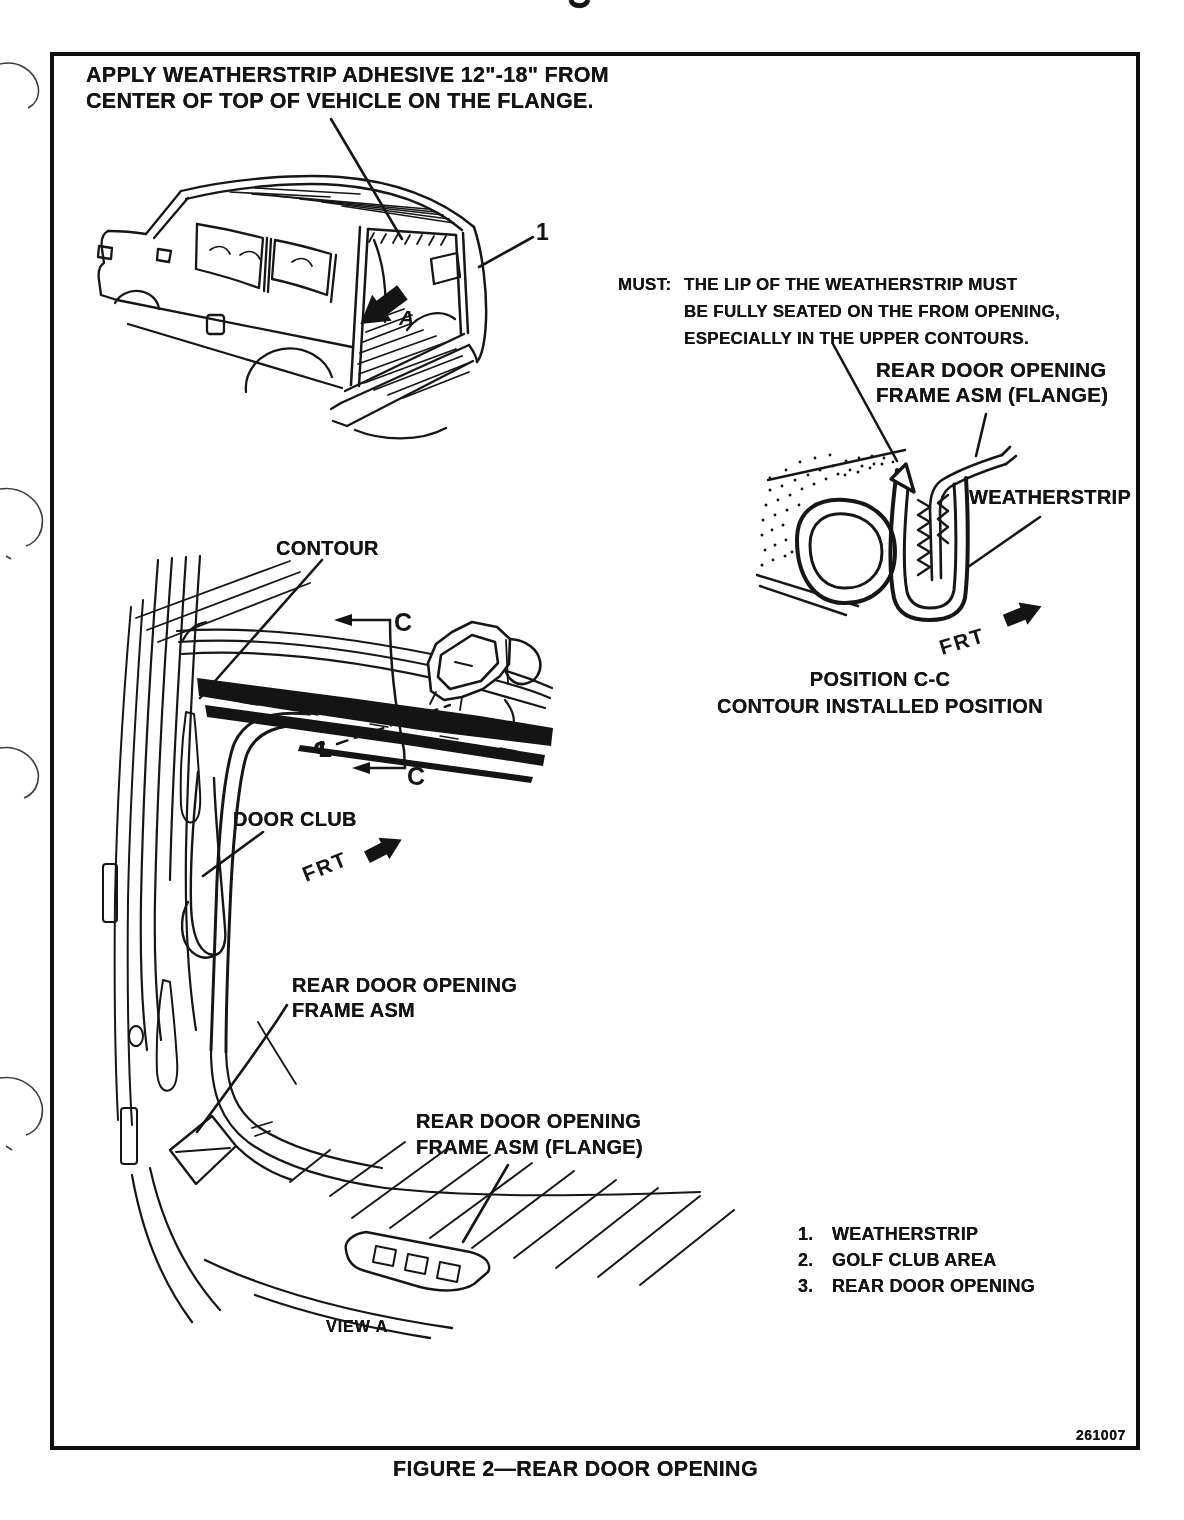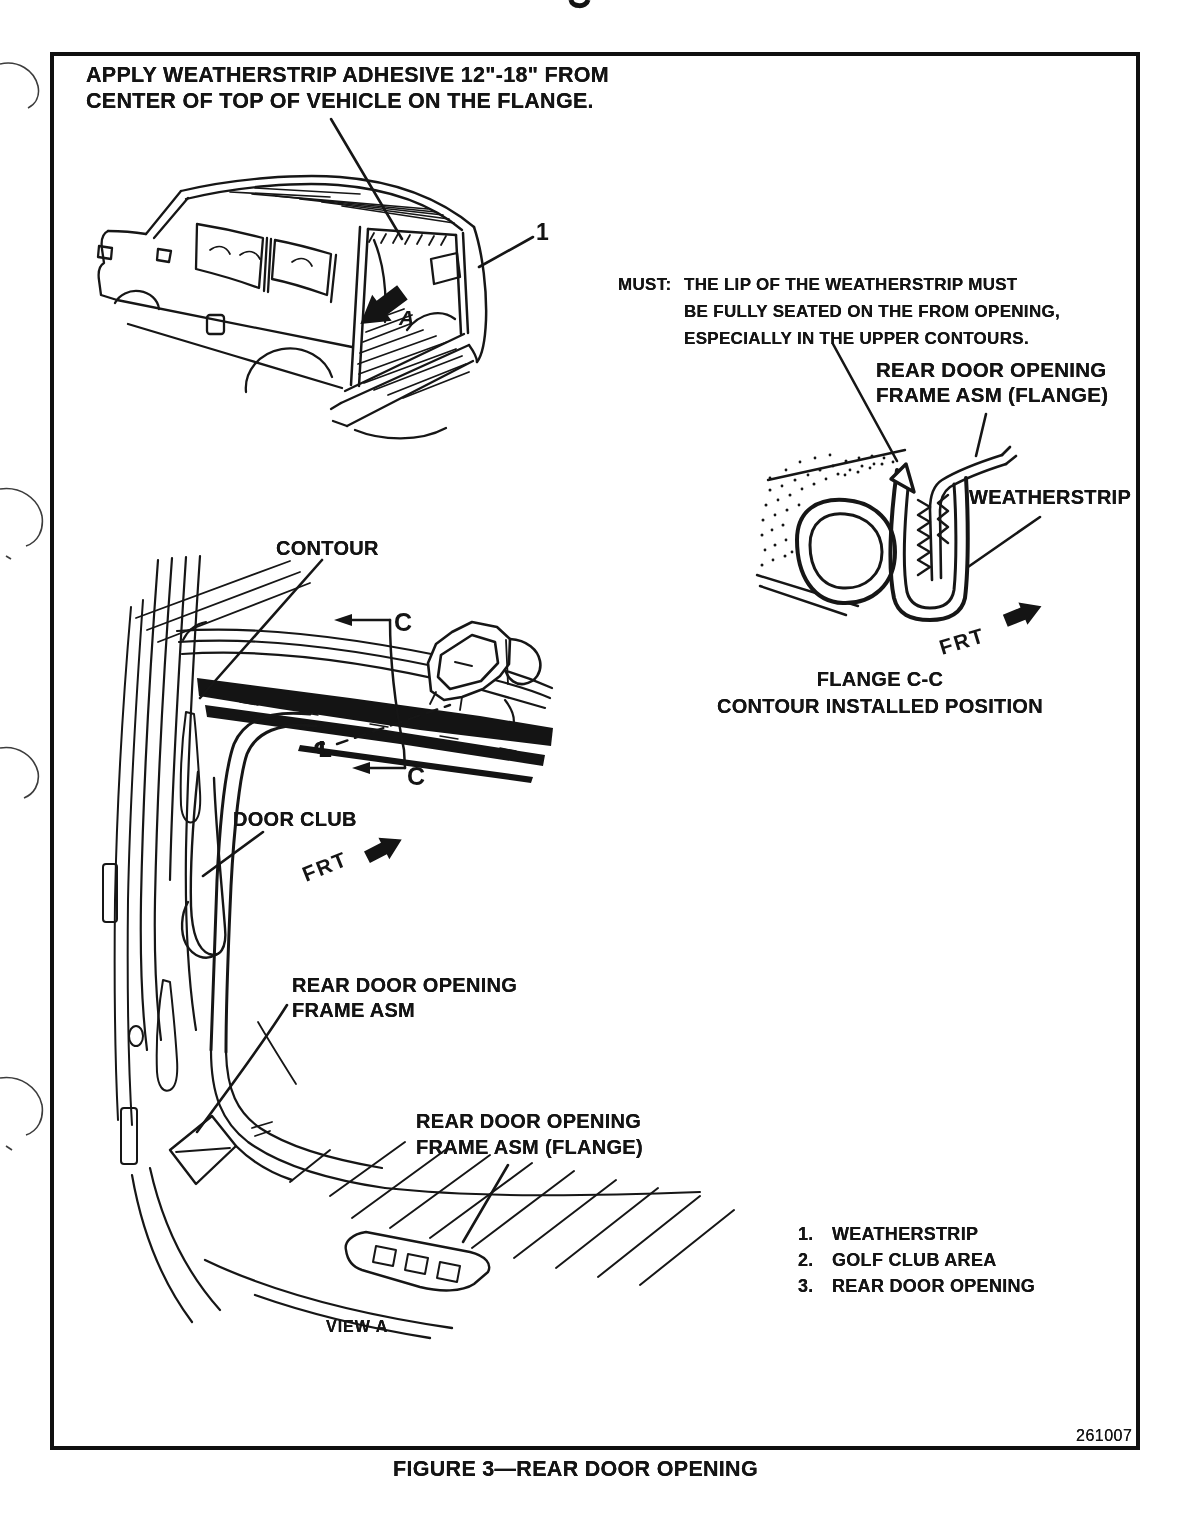--- a/index.html
+++ b/index.html
@@ -18,21 +18,21 @@
   .weatherstrip{left:969px;top:486px;font-size:20px;}
   .section-title{left:705px;top:666px;width:350px;text-align:center;font-size:20px;line-height:27px;}
   .contour{left:276px;top:537px;font-size:20px;text-align:right;}
   .golfclub{left:233px;top:808px;font-size:20px;}
   .frame-asm{left:292px;top:973px;font-size:20px;line-height:25px;}
   .flange-bottom{left:416px;top:1108px;font-size:20px;line-height:26px;}
   .legend{left:798px;top:1221px;font-size:18px;line-height:26px;}
   .legend-row{display:flex;}
   .legend-num{display:inline-block;width:34px;}
   .view-a{left:326px;top:1318px;font-size:16px;letter-spacing:1px;}
-  .docnum{left:1076px;top:1427px;font-size:16px;font-weight:400;letter-spacing:0.5px;}
+  .docnum{left:1076px;top:1427px;font-size:14px;font-weight:700;letter-spacing:0.5px;}
   .caption{left:393px;top:1457px;font-size:21.5px;}
 </style>
 </head>
 <body>
 
 <div class="page">
 
   <svg class="art" viewBox="0 0 1184 1520">
 
     <path d="M 571,0 C 572,7 586,8 588,0" stroke="#141414" stroke-width="5" fill="none"></path>
@@ -340,21 +340,21 @@
   </div>
 
   <div class="t flange-right">
     <div>REAR DOOR OPENING</div>
     <div>FRAME ASM (FLANGE)</div>
   </div>
 
   <div class="t weatherstrip">WEATHERSTRIP</div>
 
   <div class="t section-title">
-    <div>FLANGE C-C</div>
+    <div>POSITION C-C</div>
     <div>CONTOUR INSTALLED POSITION</div>
   </div>
 
   <div class="t contour">CONTOUR</div>
   <div class="t golfclub">DOOR CLUB</div>
 
   <div class="t frame-asm">
     <div>REAR DOOR OPENING</div>
     <div>FRAME ASM</div>
   </div>
@@ -374,15 +374,15 @@
       <span>GOLF CLUB AREA</span>
     </div>
     <div class="legend-row">
       <span class="legend-num">3.</span>
       <span>REAR DOOR OPENING</span>
     </div>
   </div>
 
   <div class="t view-a">VIEW A</div>
   <div class="t docnum">261007</div>
-  <div class="t caption">FIGURE 3—REAR DOOR OPENING</div>
+  <div class="t caption">FIGURE 2—REAR DOOR OPENING</div>
 
 </div>
 
 </body></html>

